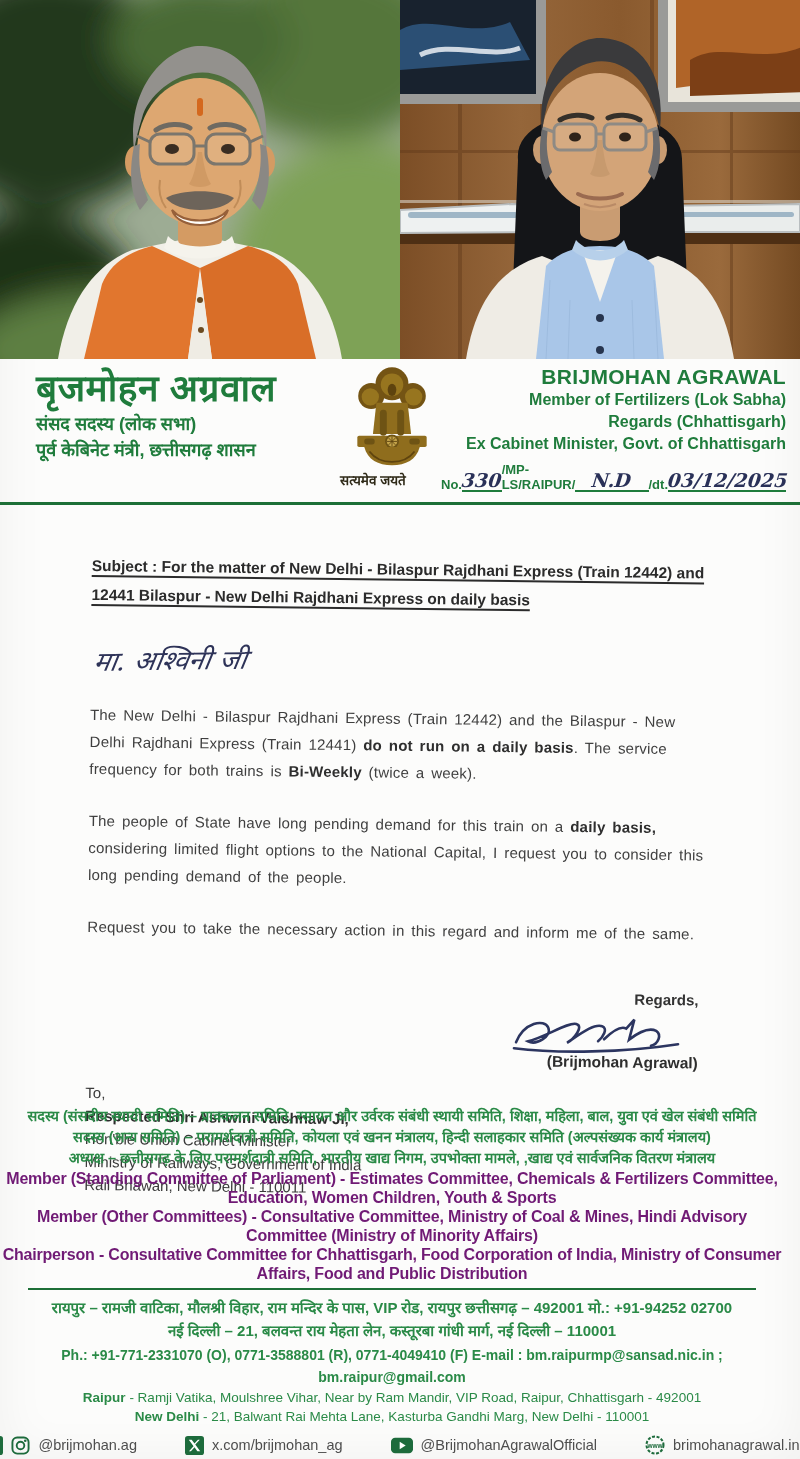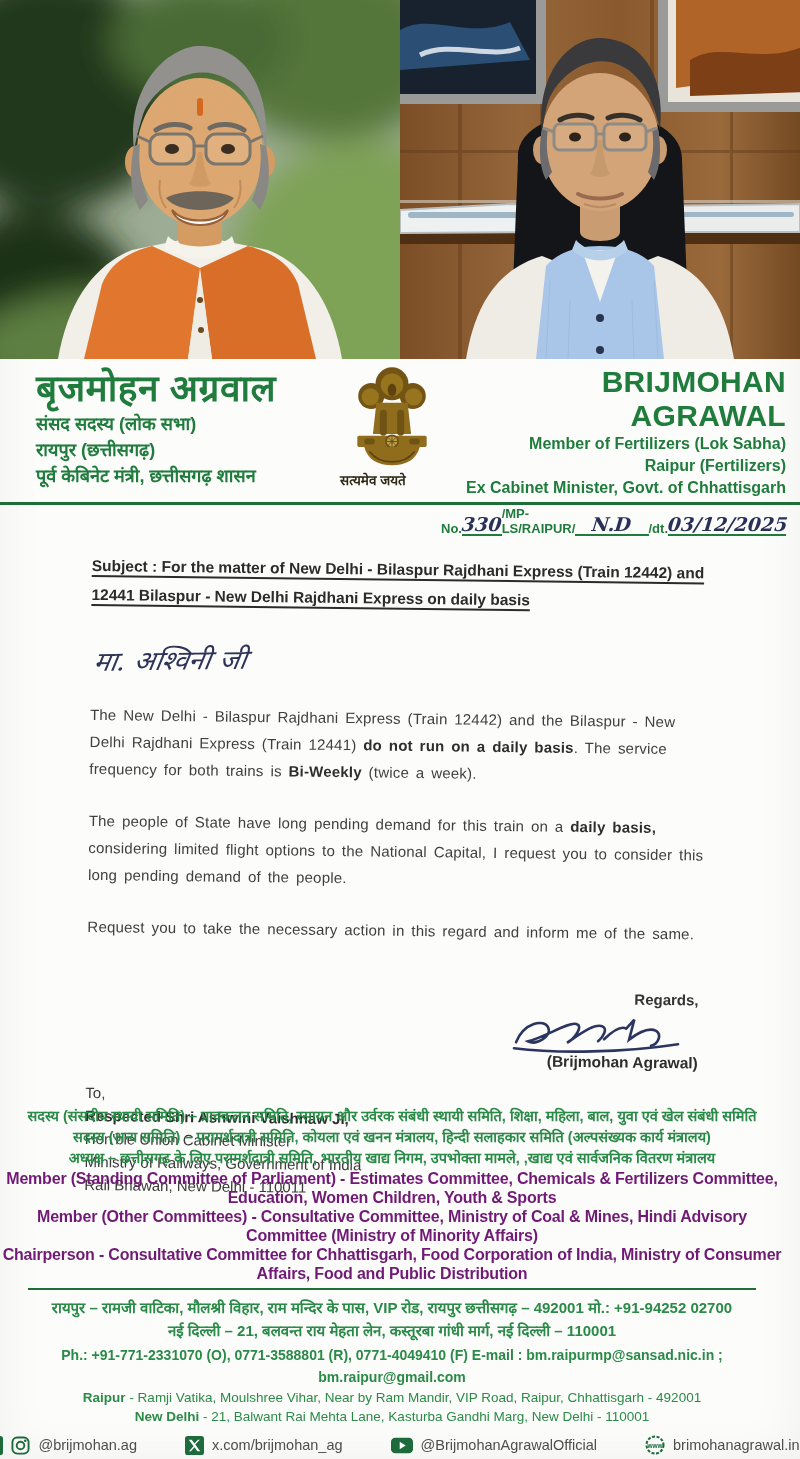--- a/index.html
+++ b/index.html
@@ -11,21 +11,21 @@
   .photo{width:50%;height:100%;overflow:hidden;}
   .photo svg{display:block;width:100%;height:100%;}
   
   .letterhead{position:relative;height:146px;}
   .lh-left{position:absolute;left:36px;top:8px;color:#1f7c3c;}
   .lh-left .hname{font-size:37px;font-weight:bold;letter-spacing:0.5px;line-height:1.2;}
   .lh-left .hline{font-size:18px;font-weight:bold;line-height:26px;}
   .lh-emblem{position:absolute;left:340px;top:2px;width:120px;text-align:left;}
   .lh-emblem .caption{font-size:13.5px;font-weight:bold;color:#2f2a18;margin-top:-2px;}
   .lh-right{position:absolute;right:14px;top:6px;width:345px;text-align:right;color:#1f7c3c;}
-  .lh-right .ename{font-size:30px;font-weight:bold;letter-spacing:0.3px;}
+  .lh-right .ename{font-size:21px;font-weight:bold;letter-spacing:0.3px;}
   .lh-right .eline{font-size:16px;font-weight:bold;line-height:22px;}
   .refline{margin-top:7px;font-size:13px;font-weight:bold;color:#1f7c3c;text-align:left;
            display:flex;align-items:flex-end;}
   .blank{border-bottom:2px solid #1f7c3c;text-align:center;display:inline-block;}
   .ink{font-family:"DejaVu Serif",serif;font-style:italic;color:#2a3158;font-size:19px;
        font-weight:bold;transform:skewX(-6deg);line-height:14px;}
   .lh-divider{position:absolute;left:0;right:0;bottom:0;height:3px;background:#1d6f37;}
   
   .letter{position:absolute;left:92px;right:88px;top:552px;color:#3f3f3f;
           transform:rotate(0.7deg);transform-origin:left top;}
@@ -203,21 +203,20 @@
         <path d="M178,194 C190,200 210,200 222,194" stroke="#9a6a50" stroke-width="4" fill="none" stroke-linecap="round"></path>
         <path d="M184,204 C194,208 206,208 216,204" stroke="#b98a66" stroke-width="2" fill="none"></path>
       </svg>
     </div>
   </div>
 
   <div class="letterhead">
     <div class="lh-left">
       <div class="hname">बृजमोहन अग्रवाल</div>
       <div class="hline">संसद सदस्य (लोक सभा)</div>
-      <div class="hline">रायपुर (छत्तीसगढ़)</div>
       <div class="hline">पूर्व केबिनेट मंत्री, छत्तीसगढ़ शासन</div>
     </div>
 
     <div class="lh-emblem">
       <svg width="104" height="108" viewBox="0 0 120 124">
         <g fill="#8f6d1d">
           <circle cx="60" cy="26" r="19" fill="#745414"></circle>
           <circle cx="36" cy="40" r="15" fill="#745414"></circle>
           <circle cx="84" cy="40" r="15" fill="#745414"></circle>
           <circle cx="60" cy="27" r="13" fill="#97751f"></circle>
@@ -241,21 +240,21 @@
           <path d="M28,99 C32,114 44,120 60,120 C76,120 88,114 92,99 Z" fill="#8f6d1d"></path>
           <path d="M34,104 C40,112 50,116 60,116 C70,116 80,112 86,104" stroke="#5e430e" stroke-width="2" fill="none"></path>
         </g>
       </svg>
       <div class="caption">सत्यमेव जयते</div>
     </div>
 
     <div class="lh-right">
       <div class="ename">BRIJMOHAN AGRAWAL</div>
       <div class="eline">Member of Fertilizers (Lok Sabha)</div>
-      <div class="eline">Raipur (Fertilizers)</div>
+      <div class="eline">Regards (Chhattisgarh)</div>
       <div class="eline">Ex Cabinet Minister, Govt. of Chhattisgarh</div>
       <div class="refline">
         <span>No.</span>
         <span class="blank" style="width:46px;"><span class="ink" style="display:inline-block;">330</span></span>
         <span>/MP-LS/RAIPUR/</span>
         <span class="blank" style="width:104px;"><span class="ink" style="display:inline-block;">N.D</span></span>
         <span>/dt.</span>
         <span class="blank" style="width:118px;"><span class="ink" style="display:inline-block;">03/12/2025</span></span>
       </div>
     </div>

